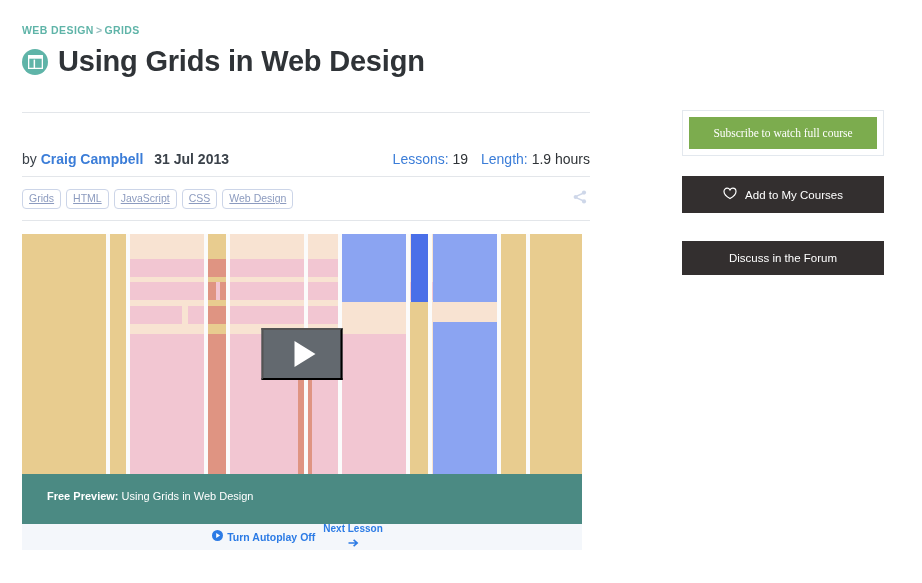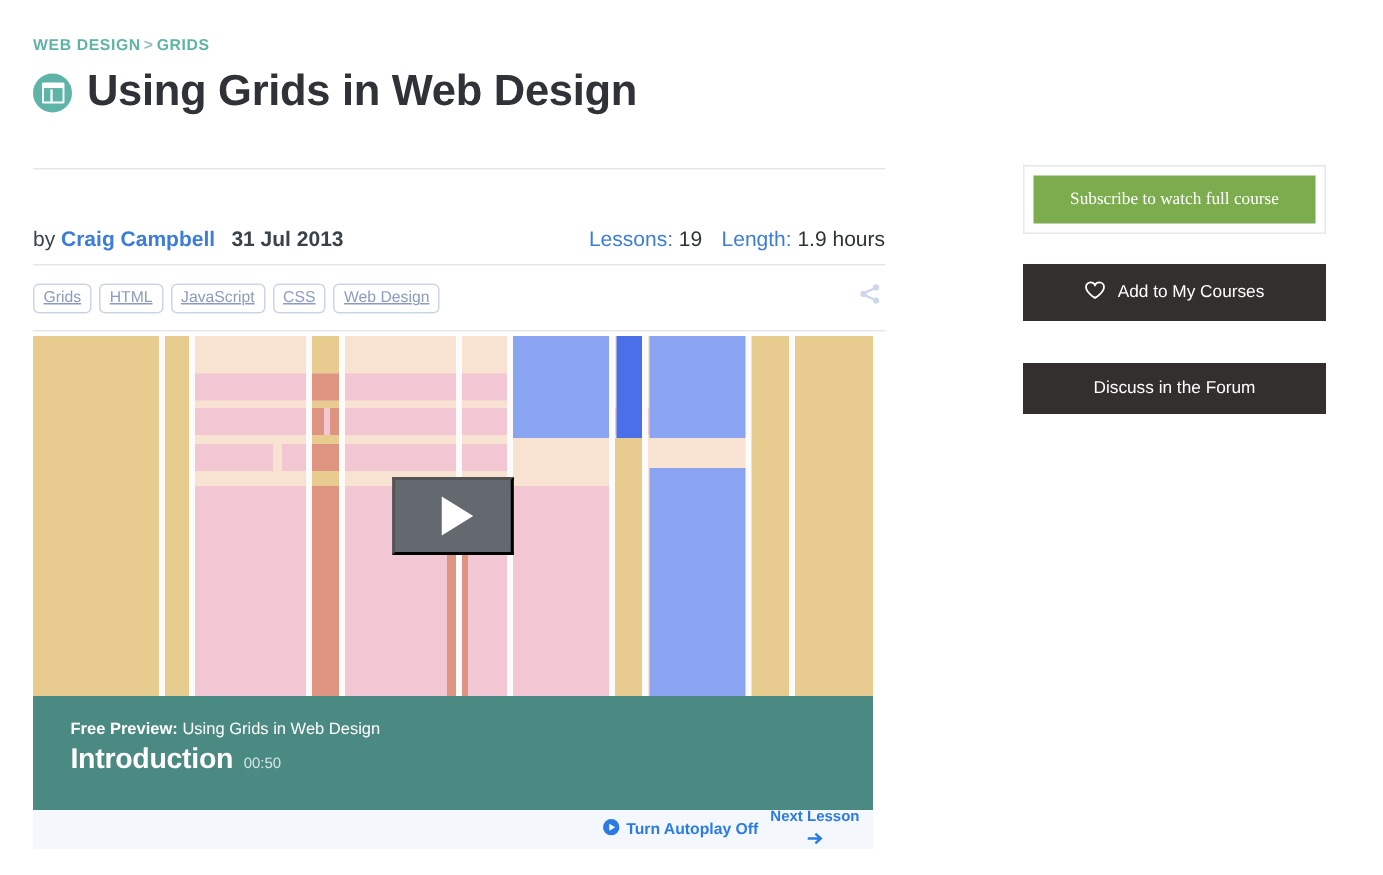--- a/index.html
+++ b/index.html
@@ -59,21 +59,21 @@
   .tags { display: flex; gap: 5px; }
   .tag {
     font-size: 10.5px; color: #8c9bbf;
     border: 1px solid #ccd5e8; border-radius: 4px;
     padding: 3px 6px 3px 6px; line-height: 1.1;
     background: #fff; white-space: nowrap;
   }
   .share-icon { opacity: .95; padding-right: 3px; }
 
   
-  .video-wrap { margin-top: 3px; width: 560px; }
+  .video-wrap { margin-top: 13px; width: 560px; }
   .thumb {
     position: relative; width: 560px; height: 240px;
     background: #e8cc8f; overflow: hidden;
   }
   .blk { position: absolute; }
   .vline { position: absolute; top: 0; bottom: 0; width: 4px; background: #fbfbfb; }
   .playbtn {
     position: absolute; left: 50%; top: 50%;
     transform: translate(-50%, -50%);
     width: 81px; height: 52px; background: #63696f;
@@ -92,21 +92,21 @@
     padding: 16px 0 22px 25px; width: 560px;
   }
   .cap-top { font-size: 11px; }
   .cap-top b { font-weight: bold; }
   .cap-main { margin-top: 4px; display: flex; align-items: baseline; gap: 7px; }
   .cap-title { font-size: 19px; font-weight: bold; letter-spacing: -.2px; }
   .cap-time { font-size: 10px; color: #d6e6e3; }
 
   .autoplay-bar {
     width: 560px; background: #f4f7fb;
-    display: flex; align-items: center; justify-content: flex-end;
+    display: flex; align-items: center; justify-content: center;
     gap: 8px; padding: 7px 9px 7px 0; height: 26px;
   }
   .ap-link {
     display: flex; align-items: center; gap: 4px;
     color: #2c7be5; font-size: 10.5px; font-weight: bold;
     text-decoration: none; white-space: nowrap;
   }
   .ap-next { color: #2c7be5; font-size: 10px; font-weight: bold; text-decoration: none;
              display: flex; align-items: center; gap: 4px; flex-direction: column; }
 
@@ -249,24 +249,20 @@
 
         <button class="playbtn">
           <span class="tri"></span>
         </button>
       </div>
 
       <div class="caption">
         <div class="cap-top">
           <b>Free Preview:</b>
           <span>Using Grids in Web Design</span>
-        </div>
-        <div class="cap-main">
-          <span class="cap-title">Introduction</span>
-          <span class="cap-time">00:50</span>
         </div>
       </div>
 
       <div class="autoplay-bar">
         <a href="#" class="ap-link">
           <span>
             <svg width="11" height="11" viewBox="0 0 11 11" aria-hidden="true">
               <circle cx="5.5" cy="5.5" r="5.5" fill="#2c7be5"></circle>
               <polygon points="4.2,3.1 8.1,5.5 4.2,7.9" fill="#ffffff"></polygon>
             </svg>

